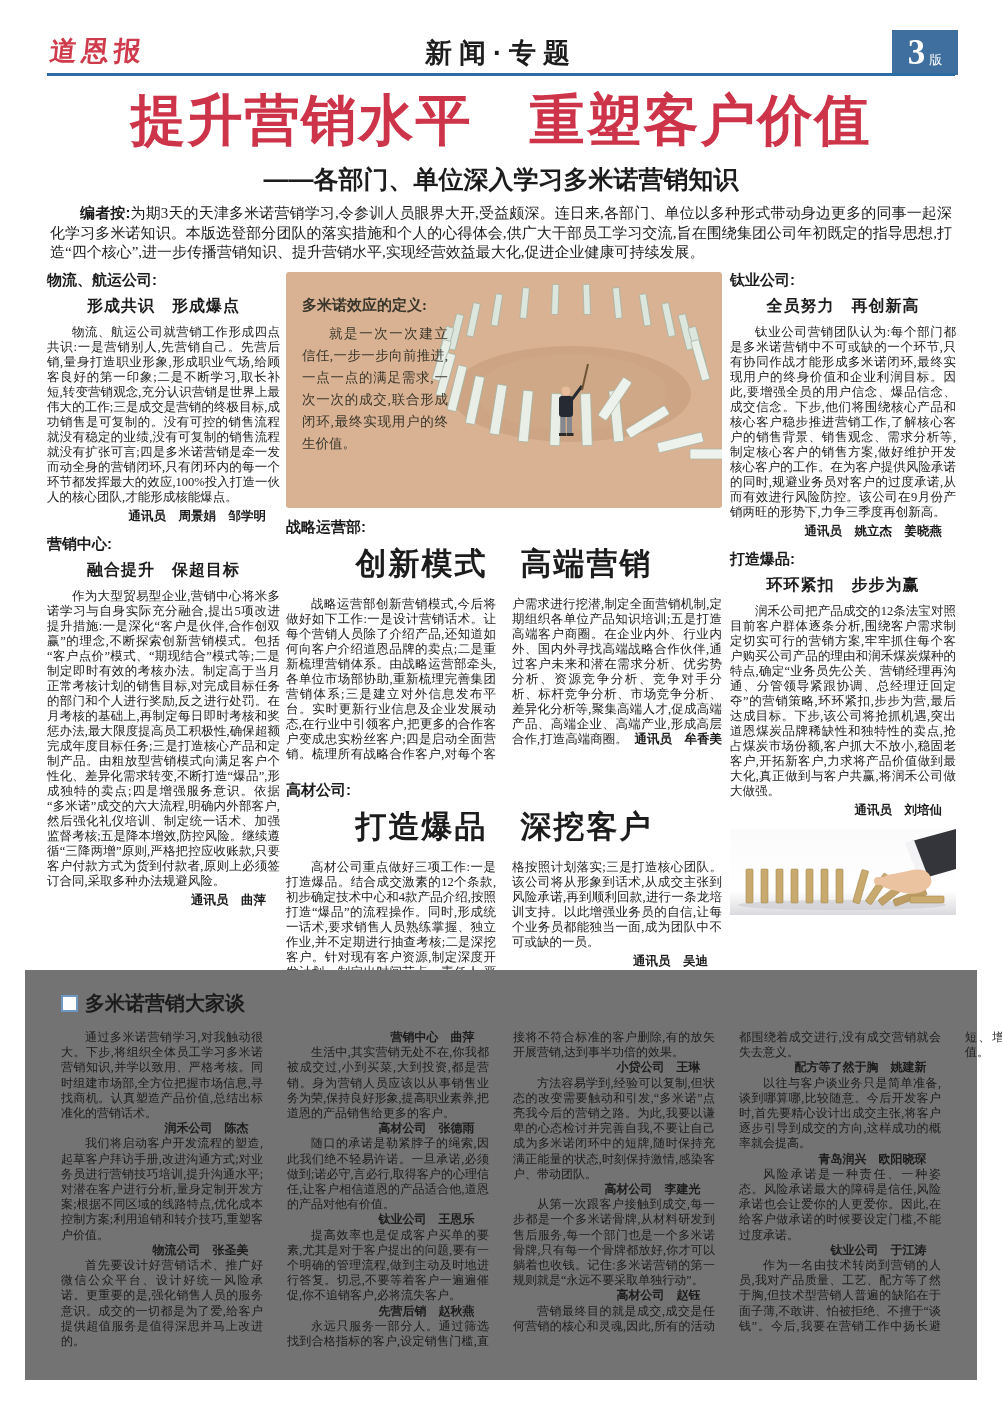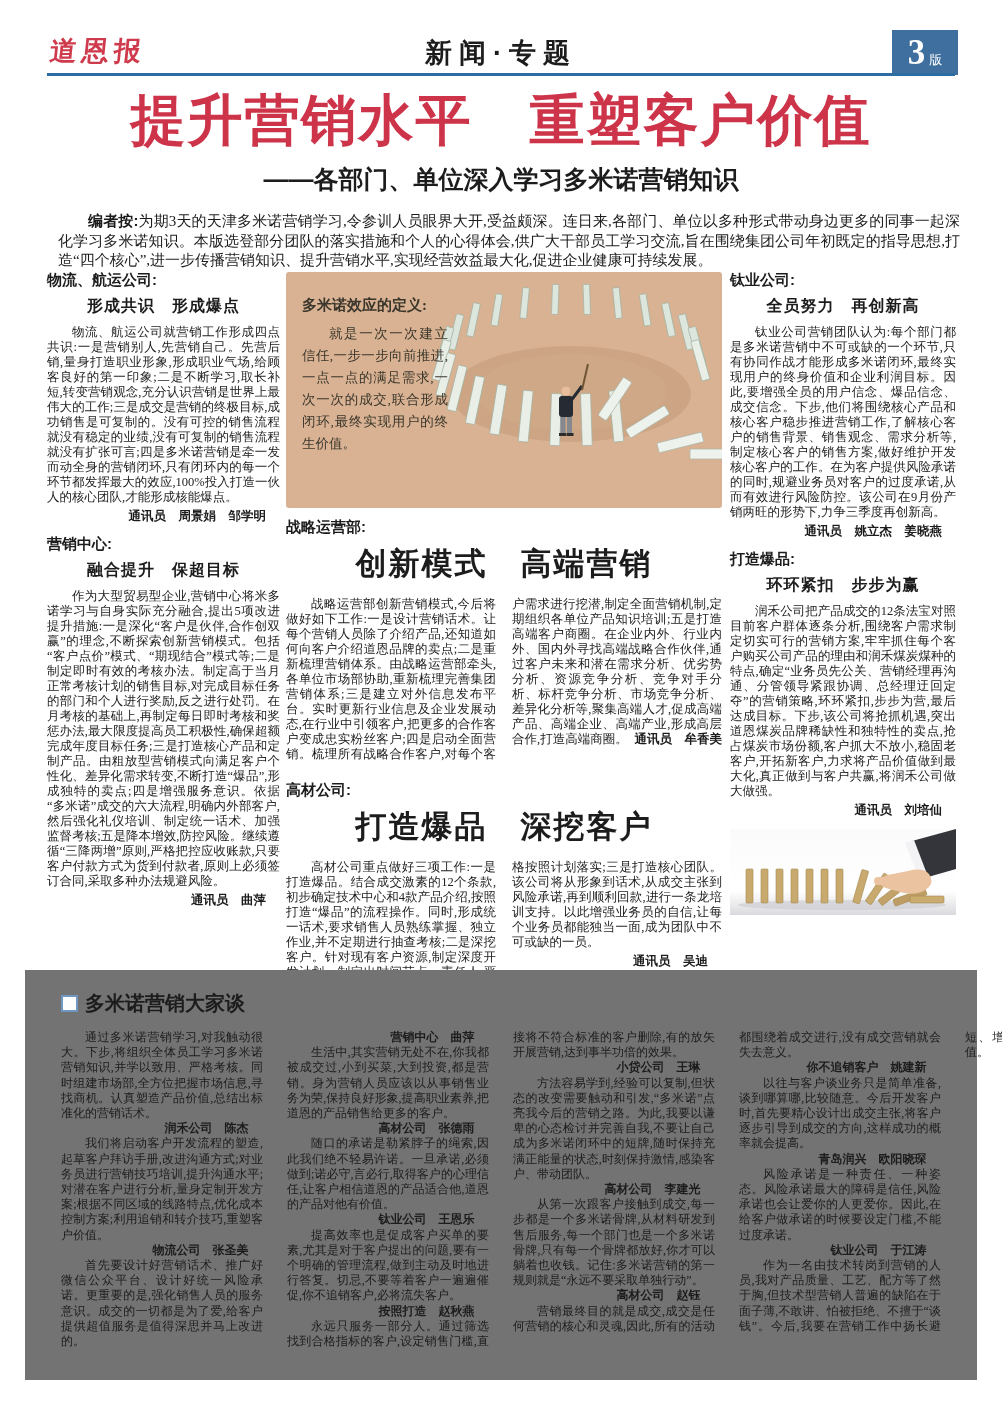--- a/index.html
+++ b/index.html
@@ -16,21 +16,21 @@
               color:#fff;display:flex;align-items:center;justify-content:center;}
   .page-badge .num{font-size:35px;font-weight:700;line-height:1;}
   .page-badge .suffix{font-size:13px;margin:14px 0 0 4px;}
   .head-rule{position:absolute;left:47px;right:47px;top:73px;height:3px;background:#2d6ba3;}
 
   
   .headline{position:absolute;left:0;right:0;top:84px;margin:0;text-align:center;
             font-size:55px;font-weight:900;color:#ce3449;letter-spacing:2px;}
   .subhead{position:absolute;left:0;right:0;top:163px;text-align:center;
            font-size:25px;font-weight:700;}
-  .editor-note{position:absolute;left:50px;width:902px;top:203px;margin:8px;
+  .editor-note{position:absolute;left:50px;width:902px;top:203px;margin:0;
                font-size:15px;line-height:19.5px;text-indent:2em;text-align:justify;}
   .editor-note b{font-family:"Liberation Sans",sans-serif;}
 
   
   .col{position:absolute;top:271px;}
   .col-left{left:47px;width:233px;}
   .col-mid{left:286px;width:436px;}
   .col-right{left:730px;width:226px;}
   article{display:block;}
   article + article{margin-top:10px;}
@@ -244,37 +244,37 @@
       <div class="talk">
           <p>生活中,其实营销无处不在,你我都被成交过,小到买菜,大到投资,都是营销。身为营销人员应该以从事销售业务为荣,保持良好形象,提高职业素养,把道恩的产品销售给更多的客户。</p>
           <div class="talk-author">高材公司　张德雨</div>
         </div>
       <div class="talk">
           <p>随口的承诺是勒紧脖子的绳索,因此我们绝不轻易许诺。一旦承诺,必须做到;诺必守,言必行,取得客户的心理信任,让客户相信道恩的产品适合他,道恩的产品对他有价值。</p>
           <div class="talk-author">钛业公司　王恩乐</div>
         </div>
       <div class="talk">
           <p>提高效率也是促成客户买单的要素,尤其是对于客户提出的问题,要有一个明确的管理流程,做到主动及时地进行答复。切忌,不要等着客户一遍遍催促,你不追销客户,必将流失客户。</p>
-          <div class="talk-author">按照打造　赵秋燕</div>
+          <div class="talk-author">先营后销　赵秋燕</div>
         </div>
       <div class="talk">
           <p>永远只服务一部分人。通过筛选找到合格指标的客户,设定销售门槛,直接将不符合标准的客户删除,有的放矢开展营销,达到事半功倍的效果。</p>
           <div class="talk-author">小贷公司　王琳</div>
         </div>
       <div class="talk">
           <p>方法容易学到,经验可以复制,但状态的改变需要触动和引发,“多米诺”点亮我今后的营销之路。为此,我要以谦卑的心态检讨并完善自我,不要让自己成为多米诺闭环中的短牌,随时保持充满正能量的状态,时刻保持激情,感染客户、带动团队。</p>
           <div class="talk-author">高材公司　李建光</div>
         </div>
       <div class="talk">
           <p>从第一次跟客户接触到成交,每一步都是一个多米诺骨牌,从材料研发到售后服务,每一个部门也是一个多米诺骨牌,只有每一个骨牌都放好,你才可以躺着也收钱。记住:多米诺营销的第一规则就是“永远不要采取单独行动”。</p>
           <div class="talk-author">高材公司　赵钰</div>
         </div>
       <div class="talk">
           <p>营销最终目的就是成交,成交是任何营销的核心和灵魂,因此,所有的活动都围绕着成交进行,没有成交营销就会失去意义。</p>
-          <div class="talk-author">你不追销客户　姚建新</div>
+          <div class="talk-author">配方等了然于胸　姚建新</div>
         </div>
       <div class="talk">
           <p>以往与客户谈业务只是简单准备,谈到哪算哪,比较随意。今后开发客户时,首先要精心设计出成交主张,将客户逐步引导到成交的方向,这样成功的概率就会提高。</p>
           <div class="talk-author">青岛润兴　欧阳晓琛</div>
         </div>
       <div class="talk">
           <p>风险承诺是一种责任、一种姿态。风险承诺最大的障碍是信任,风险承诺也会让爱你的人更爱你。因此,在给客户做承诺的时候要设定门槛,不能过度承诺。</p>
           <div class="talk-author">钛业公司　于江涛</div>
         </div>
       <div class="talk">

